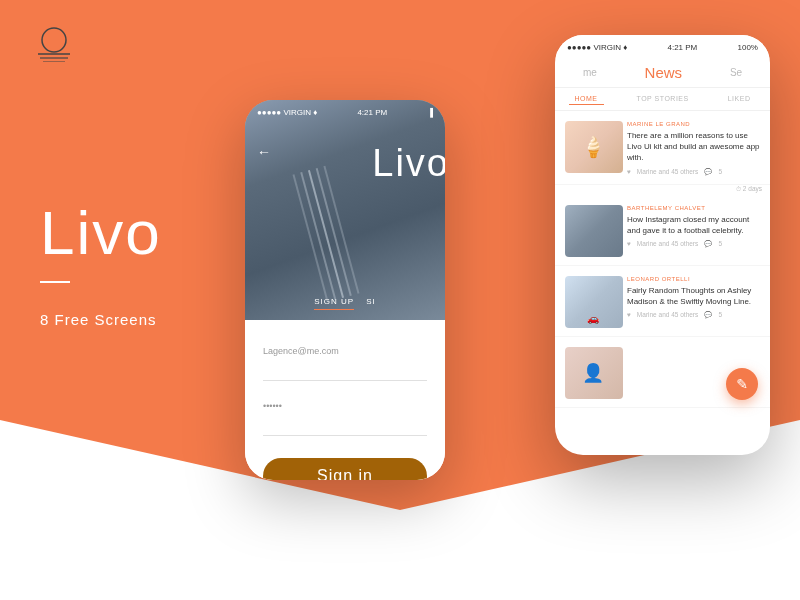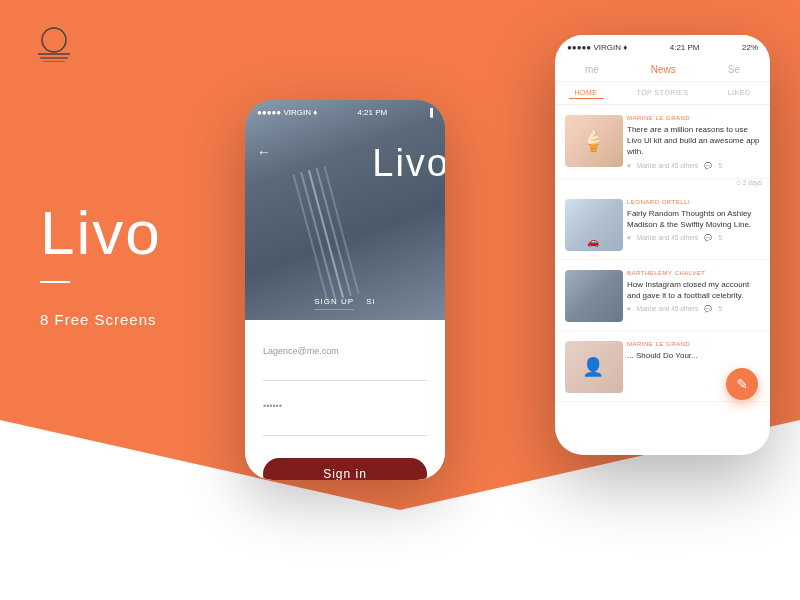--- a/index.html
+++ b/index.html
@@ -179,26 +179,26 @@
       border-bottom: 1px solid #e0e0e0;
       font-size: 9px;
       color: #999;
       padding: 4px 0 24px;
       margin-bottom: 14px;
       outline: none;
       background: transparent;
     }
     .phone1-signin-btn {
       width: 100%;
-      background: #7f1d1d;
+      background: #a16207;
       color: #fff;
       border: none;
       border-radius: 20px;
       padding: 9px;
-      font-size: 12px;
+      font-size: 16px;
       letter-spacing: 1px;
       margin-top: 8px;
       cursor: pointer;
     }
 
     
     .phone2 {
       position: absolute;
       right: 30px;
       top: 35px;
@@ -226,21 +226,21 @@
       padding: 4px 4px 2px;
       border-bottom: 1px solid #f0f0f0;
     }
     .phone2-nav-item {
       font-size: 10px;
       color: #bbb;
       padding: 4px 8px;
     }
     .phone2-nav-item.active {
       color: #f47a4a;
-      font-size: 10px;
+      font-size: 15px;
       font-weight: 300;
     }
     .phone2-tabs {
       display: flex;
       justify-content: space-around;
       padding: 5px 0;
       border-bottom: 1px solid #f0f0f0;
     }
     .phone2-tab {
       font-size: 7px;
@@ -400,21 +400,21 @@
       <button class="phone1-signin-btn">Sign in</button>
     </div>
   </div>
 </div>
 
 <div class="phone2">
 
   <div class="phone2-statusbar">
     <span>●●●●● VIRGIN ♦</span>
     <span>4:21 PM</span>
-    <span>22%</span>
+    <span>100%</span>
   </div>
 
   <div class="phone2-nav">
     <div class="phone2-nav-item">me</div>
     <div class="phone2-nav-item active">News</div>
     <div class="phone2-nav-item">Se</div>
   </div>
 
   <div class="phone2-tabs">
     <div class="phone2-tab active">HOME</div>
@@ -433,52 +433,48 @@
           <span>♥</span>
           <span>Marine and 45 others</span>
           <span>💬</span>
           <span>5</span>
         </div>
       </div>
     </div>
     <div class="news-time">⏱ 2 days</div>
 
     <div class="news-item">
+      <div class="news-thumb news-thumb-urban"></div>
+      <div class="news-body">
+        <div class="news-author">BARTHELEMY CHALVET</div>
+        <div class="news-title-text">How Instagram closed my account and gave it to a football celebrity.</div>
+        <div class="news-meta">
+          <span>♥</span>
+          <span>Marine and 45 others</span>
+          <span>💬</span>
+          <span>5</span>
+        </div>
+      </div>
+    </div>
+
+    <div class="news-item">
       <div class="news-thumb news-thumb-snow"></div>
       <div class="news-body">
         <div class="news-author">LEONARD ORTELLI</div>
         <div class="news-title-text">Fairly Random Thoughts on Ashley Madison &amp; the Swiftly Moving Line.</div>
         <div class="news-meta">
           <span>♥</span>
           <span>Marine and 45 others</span>
           <span>💬</span>
           <span>5</span>
         </div>
       </div>
     </div>
 
     <div class="news-item">
-      <div class="news-thumb news-thumb-urban"></div>
-      <div class="news-body">
-        <div class="news-author">BARTHELEMY CHALVET</div>
-        <div class="news-title-text">How Instagram closed my account and gave it to a football celebrity.</div>
-        <div class="news-meta">
-          <span>♥</span>
-          <span>Marine and 45 others</span>
-          <span>💬</span>
-          <span>5</span>
-        </div>
-      </div>
-    </div>
-
-    <div class="news-item">
       <div class="news-thumb news-thumb-4" style="display:flex;align-items:center;justify-content:center;color:#c0a0a0;font-size:18px;">👤</div>
-      <div class="news-body">
-        <div class="news-author">MARINE LE GRAND</div>
-        <div class="news-title-text">... Should Do Your...</div>
-      </div>
     </div>
   </div>
 
   <div class="fab-btn">
     <span>✎</span>
   </div>
 </div>
 
 </body></html>

